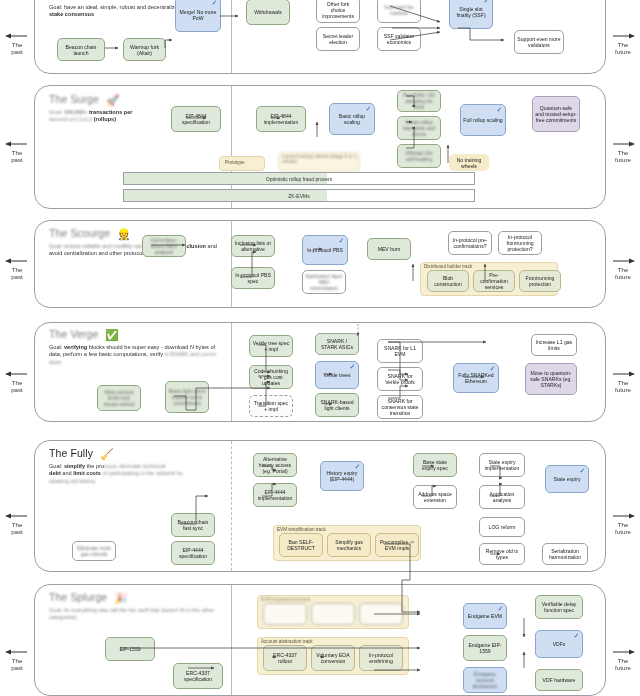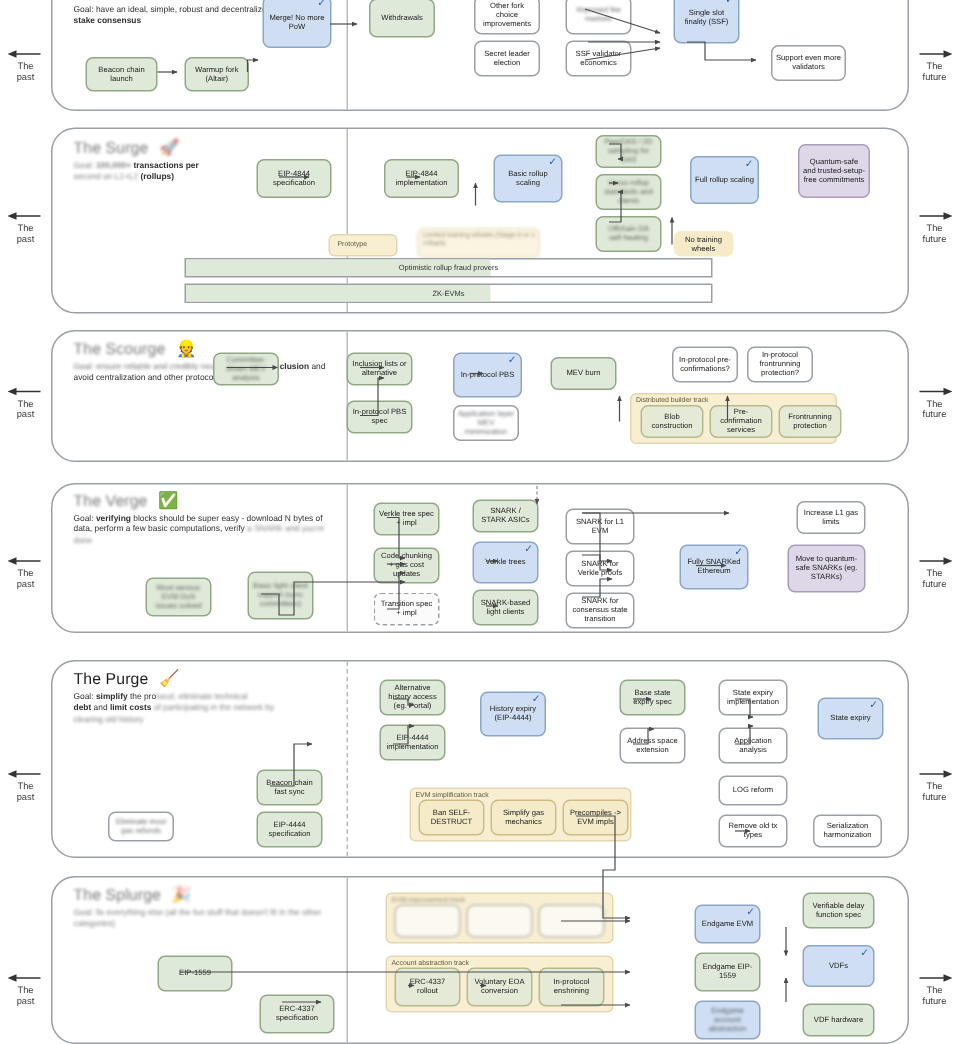--- a/index.html
+++ b/index.html
@@ -450,21 +450,21 @@
     <div class="node purple" style="left:490px;top:40px;width:52px;height:32px;">
       <span class="txt">Move to quantum-safe SNARKs (eg. STARKs)</span>
       </div>
   </div>
 
   <div class="section" style="top:440px;height:132px;">
     <div class="divider" style="left:196px;border-left-style:dashed;"></div>
 
     <div class="hdr" style="left:14px;top:6px;width:176px;">
       <div class="title">
-        <span>The Purge</span>
+        <span>The Fully</span>
         <span class="emoji">🧹</span>
       </div>
       <div class="goal">
         Goal: <b>simplify</b> the pro<span class="blur">tocol, eliminate technical</span><br>
         <b>debt</b> and <b>limit costs</b> <span class="blur">of participating in the network by</span><br>
         <span class="blur">clearing old history</span>
       </div>
     </div>
 
     <div class="node white" style="left:37px;top:100px;width:44px;height:20px;">

